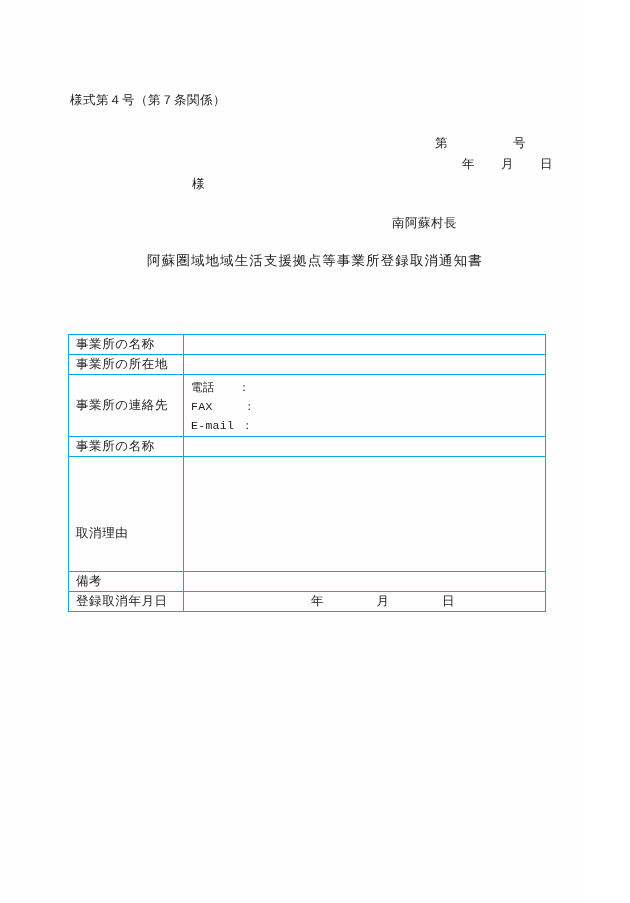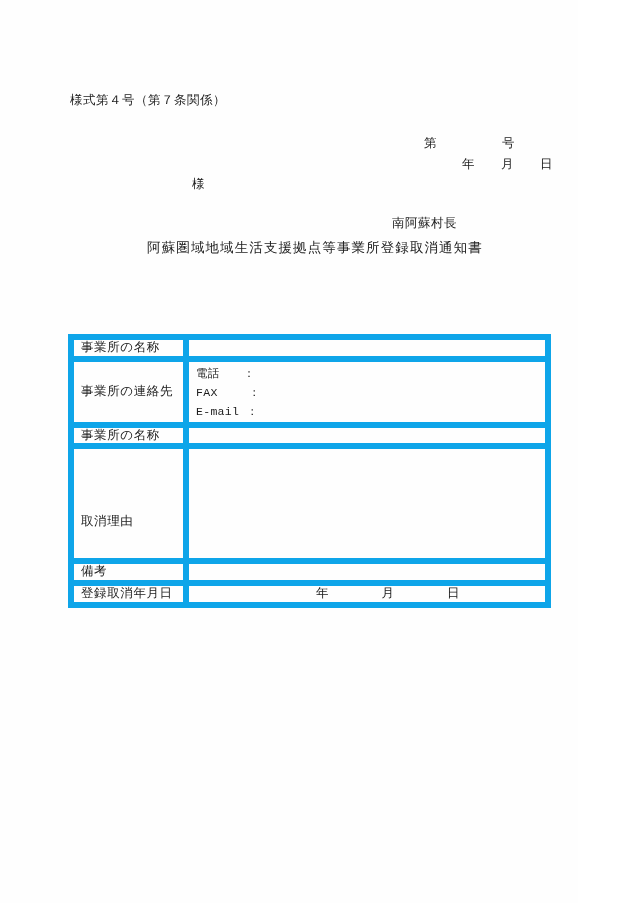--- a/index.html
+++ b/index.html
@@ -35,21 +35,21 @@
   }
 
   
   .form-no {
     left: 70px;
     top: 93px;
     font-size: 12.5px;
   }
 
   .doc-number {
-    left: 424px;
+    left: 435px;
     top: 136px;
     font-size: 12.5px;
   }
   .doc-date {
     left: 462px;
     top: 157px;
     font-size: 12.5px;
   }
 
   .addressee {
@@ -60,21 +60,21 @@
 
   .issuer {
     left: 392px;
     top: 216px;
     font-size: 12.5px;
     text-align: center;
   }
 
   .doc-title {
     left: 0;
-    top: 240px;
+    top: 253px;
     width: 630px;
     text-align: center;
     font-size: 13.5px;
     letter-spacing: 1.1px;
     font-family: Liberation Serif, serif;
   }
 
   
   .body-block {
     position: absolute;
@@ -93,21 +93,21 @@
   .form-table {
     position: absolute;
     left: 68px;
     top: 334px;
     width: 477px;
     border-collapse: collapse;
     table-layout: fixed;
     font-size: 12.5px;
   }
   .form-table td {
-    border: 6px solid #0ea5e9;
+    border: 1px solid #0ea5e9;
     padding: 0 7px;
     vertical-align: middle;
     line-height: 1.25;
     letter-spacing: 0.6px;
   }
   .col-label { width: 115px; }
   .col-value { width: 362px; }
 
   .row-h { height: 20px; }
   .row-contact { height: 62px; }
@@ -163,20 +163,24 @@
       <col class="col-label">
       <col class="col-value">
     </colgroup>
     <tbody>
 
       <tr class="row-h">
         <td class="label-cell">事業所の名称</td>
         <td class="value-cell"></td>
       </tr>
 
+      <tr class="row-h">
+        <td class="label-cell">事業所の所在地</td>
+        <td class="value-cell"></td>
+      </tr>
 
       <tr class="row-contact">
         <td class="label-cell">事業所の連絡先</td>
         <td class="value-cell">
           <div class="contact-lines">
             <span>電話　　：</span>
             <span>FAX　　 ：</span>
             <span>E-mail ：</span>
           </div>
         </td>

